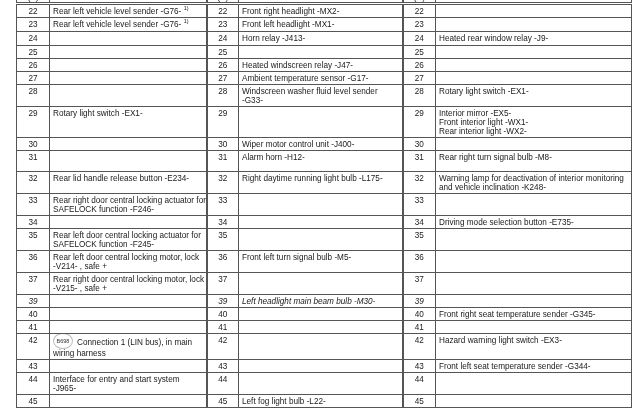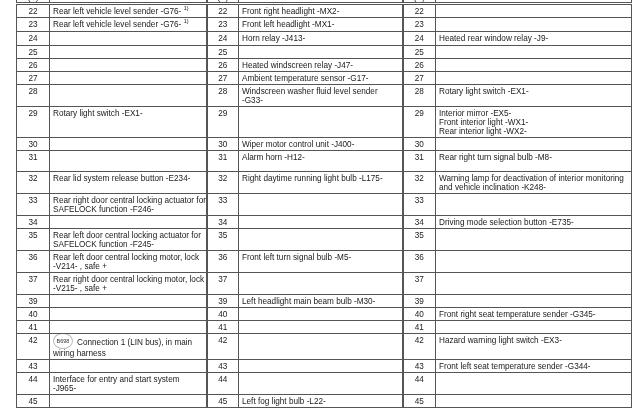--- a/index.html
+++ b/index.html
@@ -149,21 +149,21 @@
           <span class="desc-line"><span>Alarm horn -H12-</span></span>
         </td>
         <td class="num sep-left">31</td>
         <td>
           <span class="desc-line"><span>Rear right turn signal bulb -M8-</span></span>
         </td>
       </tr>
       <tr style="height: 20px;">
         <td class="num">32</td>
         <td>
-          <span class="desc-line"><span>Rear lid system release button -E234-</span></span>
+          <span class="desc-line"><span>Rear lid handle release button -E234-</span></span>
         </td>
         <td class="num sep-left">32</td>
         <td>
           <span class="desc-line"><span>Right daytime running light bulb -L175-</span></span>
         </td>
         <td class="num sep-left">32</td>
         <td>
           <span class="desc-line"><span>Warning lamp for deactivation of interior monitoring</span></span>
           <span class="desc-line"><span>and vehicle inclination -K248-</span></span>
         </td>
@@ -217,21 +217,21 @@
         <td class="num">37</td>
         <td>
           <span class="desc-line"><span>Rear right door central locking motor, lock</span></span>
           <span class="desc-line"><span>-V215- , safe +</span></span>
         </td>
         <td class="num sep-left">37</td>
         <td></td>
         <td class="num sep-left">37</td>
         <td></td>
       </tr>
-      <tr style="height: 12px;">
+      <tr style="height: 12px; font-style: italic;">
         <td class="num">39</td>
         <td></td>
         <td class="num sep-left">39</td>
         <td>
           <span class="desc-line"><span>Left headlight main beam bulb -M30-</span></span>
         </td>
         <td class="num sep-left">39</td>
         <td></td>
       </tr>
       <tr style="height: 12px;">

